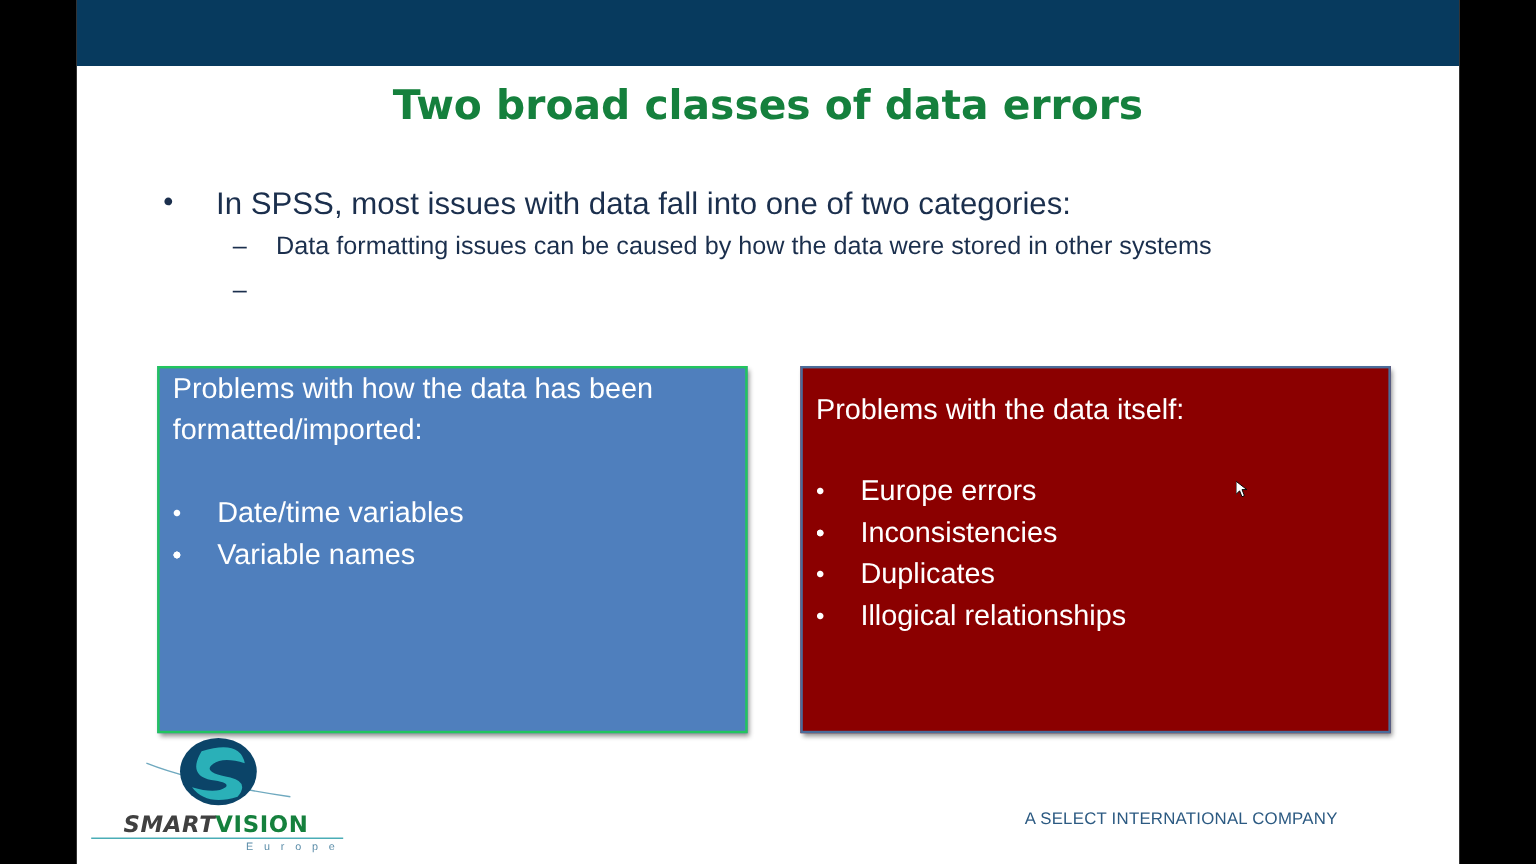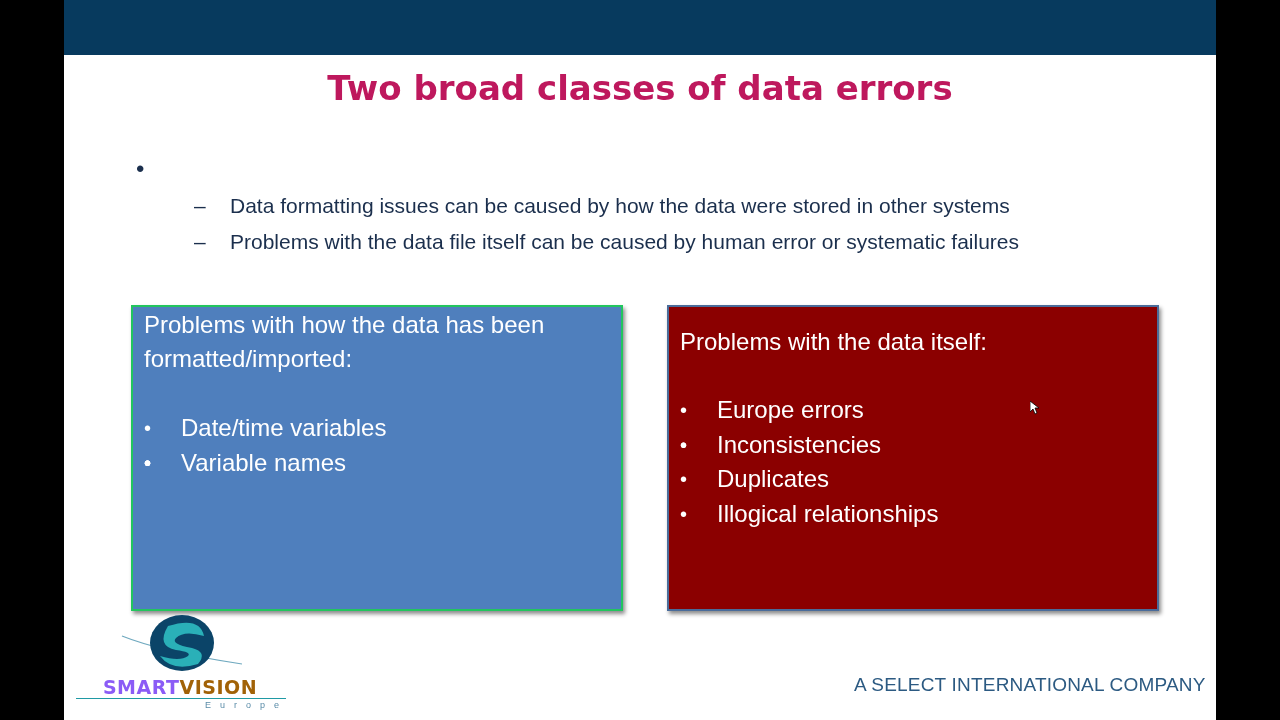--- a/index.html
+++ b/index.html
@@ -11,21 +11,21 @@
       position: absolute; left: 64px; top: 0; width: 1152px; height: 720px;
       background: #fff; overflow: hidden;
     }
     .topbar {
       position: absolute; left: 0; top: 0; width: 1152px; height: 55px;
       background: #073a5e;
     }
     .title {
       position: absolute; left: 0; top: 68px; width: 1152px; text-align: center;
       font-family: "DejaVu Sans", sans-serif; font-weight: bold; font-size: 34px;
-      color: #be185d; letter-spacing: 0px;
+      color: #15803d; letter-spacing: 0px;
     }
     .intro {
       position: absolute; left: 70px; top: 150px; width: 1060px;
       color: #1b2f4d;
     }
     .intro .main {
       position: relative; font-size: 26px; padding-left: 46px; height: 38px; line-height: 38px;
     }
     .intro .main .bullet {
       position: absolute; left: 2px; top: 0; font-size: 24px;
@@ -57,56 +57,56 @@
     .box.red ul { top: 86px; }
     .box li { position: relative; font-size: 24px; line-height: 34.5px; padding-left: 37px; white-space: nowrap; }
     .box li .dot { position: absolute; left: 0; top: 0; font-size: 20px; }
     .logo {
       position: absolute; left: 8px; top: 612px; width: 216px; height: 100px;
     }
     .logo .wordmark {
       position: absolute; left: 0; top: 64px; width: 216px; text-align: center;
       font-family: "DejaVu Sans", sans-serif; font-weight: bold; font-size: 19px; letter-spacing: 0.5px;
     }
-    .logo .wordmark .smart { color: #8b5cf6; }
-    .logo .wordmark .vision { color: #a16207; text-align: center; }
+    .logo .wordmark .smart { color: #404040; font-style: italic; }
+    .logo .wordmark .vision { color: #15803d; text-align: center; }
     .logo .sub {
       position: absolute; left: 0; top: 88px; width: 216px; text-align: right;
       font-size: 9px; letter-spacing: 9px; color: #5a8ca8;
     }
     .logo .underline {
       position: absolute; left: 4px; top: 86px; width: 210px; height: 1px; background: #1f9aa5;
     }
     .company {
-      position: absolute; left: 790px; top: 674px; font-size: 19px; color: #2c5a82;
+      position: absolute; left: 790px; top: 674px; font-size: 14px; color: #2c5a82;
       letter-spacing: 0.2px;
     }
     .cursor {
       position: absolute; left: 966px; top: 401px; width: 10px; height: 14px;
     }
   </style>
 </head>
 <body>
 
 <div class="slide">
   <div class="topbar"></div>
 
   <div class="title">Two broad classes of data errors</div>
 
   <div class="intro">
     <div class="main">
       <span class="bullet">•</span>
+      <span>In SPSS, most issues with data fall into one of two categories:</span>
     </div>
     <div class="sub">
       <span class="dash">–</span>
       <span>Data formatting issues can be caused by how the data were stored in other systems</span>
     </div>
     <div class="sub">
       <span class="dash">–</span>
-      <span>Problems with the data file itself can be caused by human error or systematic failures</span>
     </div>
   </div>
 
   <div class="box blue">
     <div class="heading">Problems with how the data has been formatted/imported:</div>
     <ul>
       <li><span class="dot">•</span><span>Date/time variables</span></li>
       <li><span class="dot">•</span></li>
       <li><span class="dot">•</span></li>
       <li><span class="dot">•</span></li>

